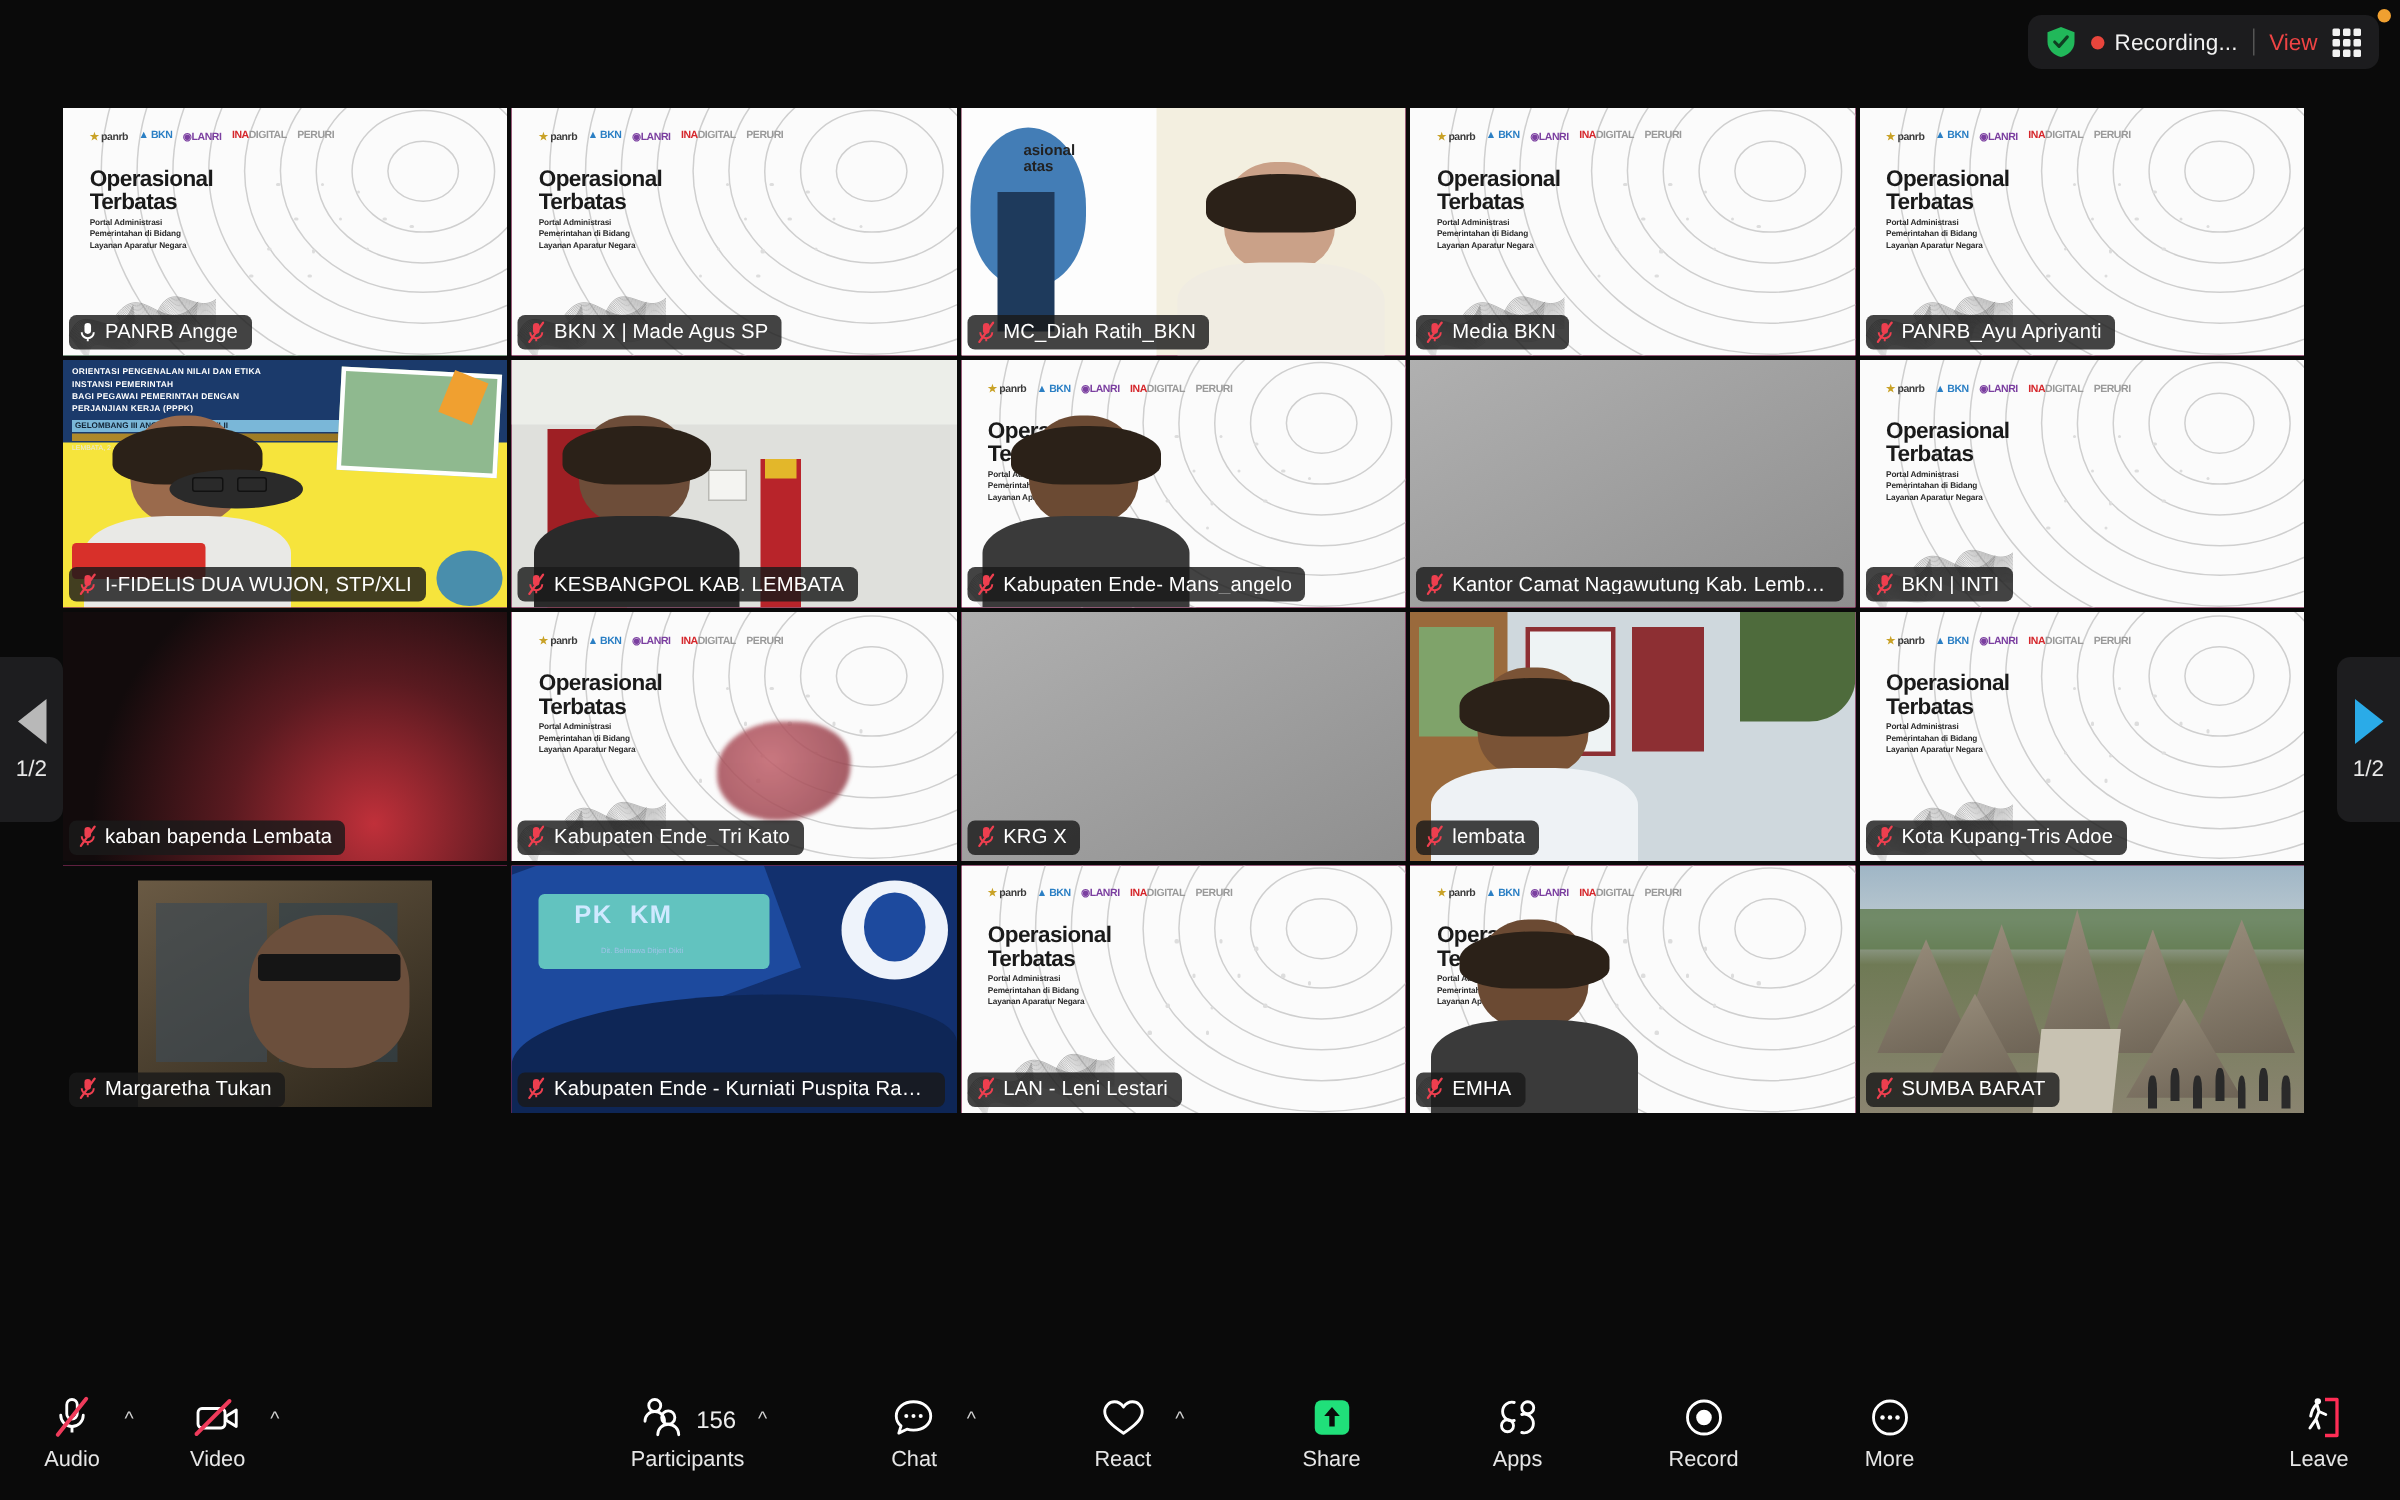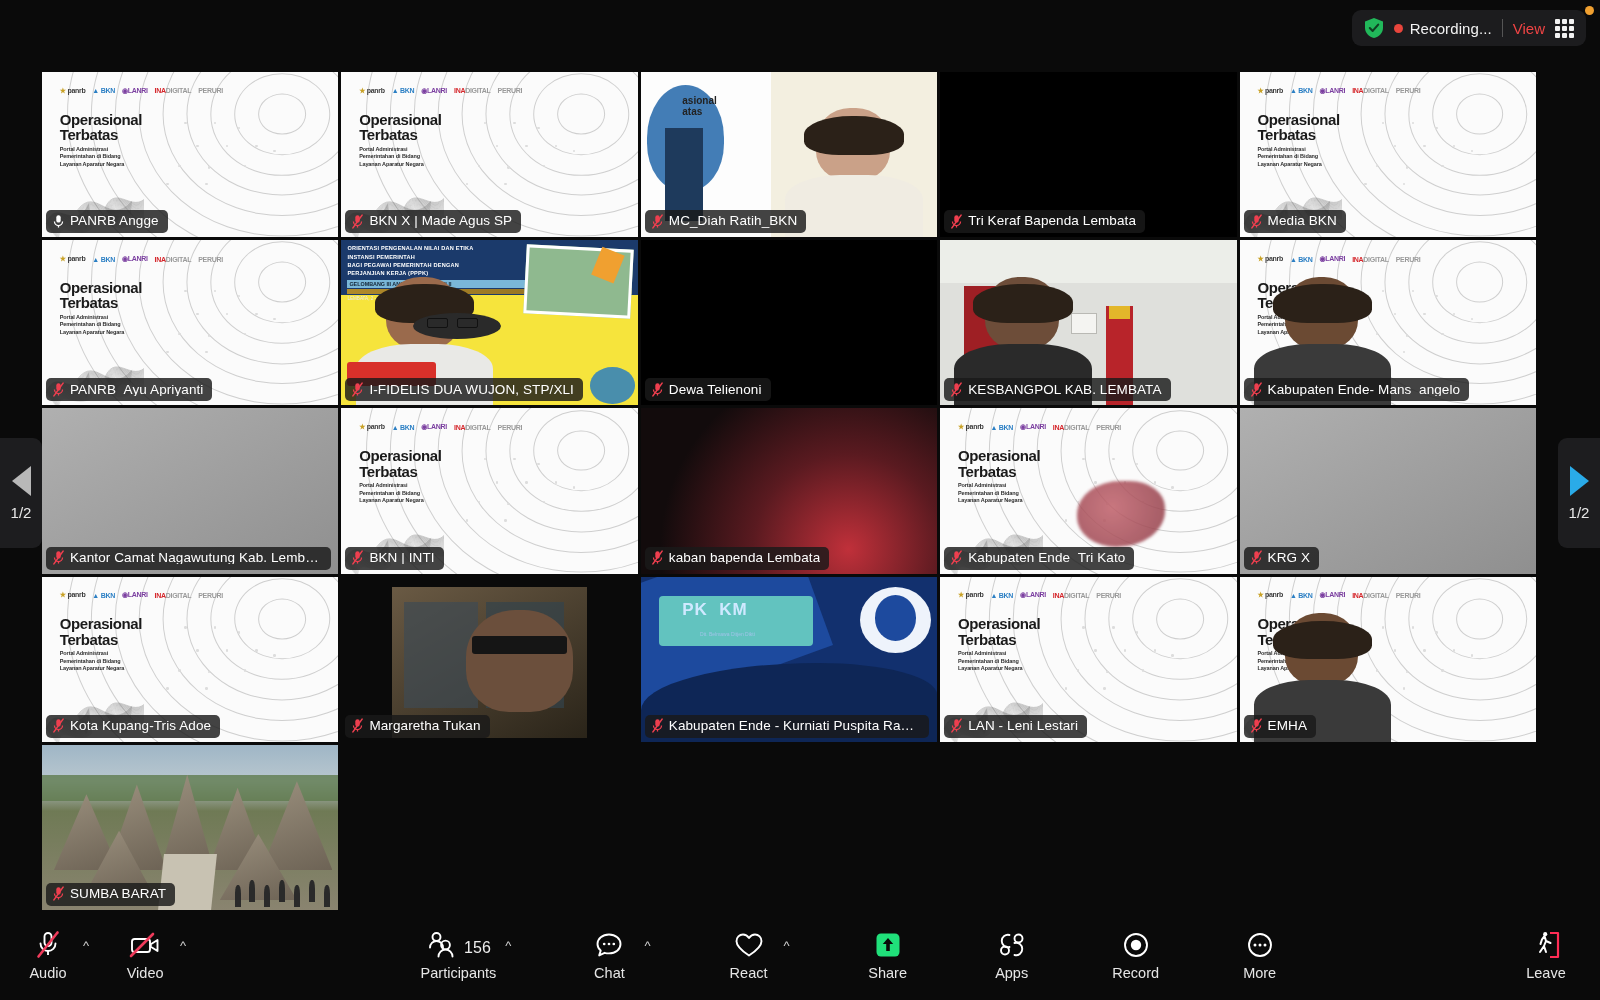--- a/index.html
+++ b/index.html
@@ -416,32 +416,20 @@
         <span class="micico"><svg viewBox="0 0 12 16" width="11" height="15">
             <rect x="3.6" y="1.2" width="4.8" height="8" rx="2.4" fill="#ee3f4f"></rect>
             <path d="M1.6 8 a4.4 4.4 0 0 0 8.8 0" fill="none" stroke="#ee3f4f" stroke-width="1.4"></path>
             <line x1="6" y1="12.4" x2="6" y2="14.6" stroke="#ee3f4f" stroke-width="1.4"></line>
             <line x1="1" y1="15" x2="11" y2="1" stroke="#ee3f4f" stroke-width="1.7" stroke-linecap="round"></line>
           </svg></span>
         <span class="nm">MC_Diah Ratih_BKN</span>
       </div>
     </div>
     <div class="tile">
-      <div style="position:absolute;inset:0;background:#000"></div>
-      <div class="namebar">
-        <span class="micico"><svg viewBox="0 0 12 16" width="11" height="15">
-            <rect x="3.6" y="1.2" width="4.8" height="8" rx="2.4" fill="#ee3f4f"></rect>
-            <path d="M1.6 8 a4.4 4.4 0 0 0 8.8 0" fill="none" stroke="#ee3f4f" stroke-width="1.4"></path>
-            <line x1="6" y1="12.4" x2="6" y2="14.6" stroke="#ee3f4f" stroke-width="1.4"></line>
-            <line x1="1" y1="15" x2="11" y2="1" stroke="#ee3f4f" stroke-width="1.7" stroke-linecap="round"></line>
-          </svg></span>
-        <span class="nm">Tri Keraf Bapenda Lembata</span>
-      </div>
-    </div>
-    <div class="tile">
       <div class="vbg">
         <div class="arcs">
           <span style="width:26%;height:26%"></span>
           <span style="width:52%;height:52%"></span>
           <span style="width:78%;height:78%"></span>
           <span style="width:104%;height:104%"></span>
           <span style="width:130%;height:130%"></span>
           <span style="width:156%;height:156%"></span>
           <span style="width:182%;height:182%"></span>
           <span style="width:208%;height:208%"></span>
@@ -710,32 +698,20 @@
         <span class="micico"><svg viewBox="0 0 12 16" width="11" height="15">
             <rect x="3.6" y="1.2" width="4.8" height="8" rx="2.4" fill="#ee3f4f"></rect>
             <path d="M1.6 8 a4.4 4.4 0 0 0 8.8 0" fill="none" stroke="#ee3f4f" stroke-width="1.4"></path>
             <line x1="6" y1="12.4" x2="6" y2="14.6" stroke="#ee3f4f" stroke-width="1.4"></line>
             <line x1="1" y1="15" x2="11" y2="1" stroke="#ee3f4f" stroke-width="1.7" stroke-linecap="round"></line>
           </svg></span>
         <span class="nm">I-FIDELIS DUA WUJON, STP/XLI</span>
       </div>
     </div>
     <div class="tile">
-      <div style="position:absolute;inset:0;background:#000"></div>
-      <div class="namebar">
-        <span class="micico"><svg viewBox="0 0 12 16" width="11" height="15">
-            <rect x="3.6" y="1.2" width="4.8" height="8" rx="2.4" fill="#ee3f4f"></rect>
-            <path d="M1.6 8 a4.4 4.4 0 0 0 8.8 0" fill="none" stroke="#ee3f4f" stroke-width="1.4"></path>
-            <line x1="6" y1="12.4" x2="6" y2="14.6" stroke="#ee3f4f" stroke-width="1.4"></line>
-            <line x1="1" y1="15" x2="11" y2="1" stroke="#ee3f4f" stroke-width="1.7" stroke-linecap="round"></line>
-          </svg></span>
-        <span class="nm">Dewa Telienoni</span>
-      </div>
-    </div>
-    <div class="tile">
       <div style="position:absolute;inset:0;background:#dfe0dc">
         <div style="position:absolute;left:0;top:0;width:100%;height:26%;background:#eceee9"></div>
         <div style="position:absolute;left:8%;top:28%;width:18%;height:72%;background:#9e1f24"></div>
         <div style="position:absolute;left:56%;top:40%;width:9%;height:60%;background:#b8242a"></div>
         <div style="position:absolute;left:57%;top:40%;width:7%;height:8%;background:#e3b72a"></div>
         <div style="position:absolute;left:44%;top:44%;width:9%;height:13%;border:1px solid #b9b9b4;background:#f4f4f1"></div>
         <div style="position:absolute;left:8%;bottom:0;width:40%;height:78%;">
           <div style="position:absolute;left:18%;top:0;width:62%;height:56%;background:#6d4d39;border-radius:46% 46% 40% 40%;"></div>
           <div style="position:absolute;left:8%;top:6%;width:84%;height:30%;background:#2b2118;border-radius:48% 48% 35% 35%;"></div>
           <div style="position:absolute;left:-8%;bottom:0;width:116%;height:48%;background:#2a2a2a;border-radius:40% 40% 0 0;"></div>
@@ -1159,20 +1135,43 @@
         <span class="micico"><svg viewBox="0 0 12 16" width="11" height="15">
             <rect x="3.6" y="1.2" width="4.8" height="8" rx="2.4" fill="#ee3f4f"></rect>
             <path d="M1.6 8 a4.4 4.4 0 0 0 8.8 0" fill="none" stroke="#ee3f4f" stroke-width="1.4"></path>
             <line x1="6" y1="12.4" x2="6" y2="14.6" stroke="#ee3f4f" stroke-width="1.4"></line>
             <line x1="1" y1="15" x2="11" y2="1" stroke="#ee3f4f" stroke-width="1.7" stroke-linecap="round"></line>
           </svg></span>
         <span class="nm">KRG X</span>
       </div>
     </div>
     <div class="tile">
+      <div style="position:absolute;inset:0;background:#cfd8dd">
+        <div style="position:absolute;left:0;top:0;width:22%;height:100%;background:#9a6a3c"></div>
+        <div style="position:absolute;left:2%;top:6%;width:17%;height:44%;background:#7fa36a"></div>
+        <div style="position:absolute;left:26%;top:6%;width:20%;height:52%;background:#eef3f4;border:3px solid #8d2f33"></div>
+        <div style="position:absolute;left:50%;top:6%;width:16%;height:50%;background:#8d2f33"></div>
+        <div style="position:absolute;right:0;top:0;width:26%;height:44%;background:#4e6b3c;border-radius:0 0 40% 0"></div>
+        <div style="position:absolute;left:8%;bottom:0;width:40%;height:78%;">
+          <div style="position:absolute;left:18%;top:0;width:62%;height:56%;background:#7a5336;border-radius:46% 46% 40% 40%;"></div>
+          <div style="position:absolute;left:8%;top:6%;width:84%;height:30%;background:#2b2118;border-radius:48% 48% 35% 35%;"></div>
+          <div style="position:absolute;left:-8%;bottom:0;width:116%;height:48%;background:#eef2f5;border-radius:40% 40% 0 0;"></div>
+        </div>
+      </div>
+      <div class="namebar">
+        <span class="micico"><svg viewBox="0 0 12 16" width="11" height="15">
+            <rect x="3.6" y="1.2" width="4.8" height="8" rx="2.4" fill="#ee3f4f"></rect>
+            <path d="M1.6 8 a4.4 4.4 0 0 0 8.8 0" fill="none" stroke="#ee3f4f" stroke-width="1.4"></path>
+            <line x1="6" y1="12.4" x2="6" y2="14.6" stroke="#ee3f4f" stroke-width="1.4"></line>
+            <line x1="1" y1="15" x2="11" y2="1" stroke="#ee3f4f" stroke-width="1.7" stroke-linecap="round"></line>
+          </svg></span>
+        <span class="nm">lembata</span>
+      </div>
+    </div>
+    <div class="tile">
       <div class="vbg">
         <div class="arcs">
           <span style="width:26%;height:26%"></span>
           <span style="width:52%;height:52%"></span>
           <span style="width:78%;height:78%"></span>
           <span style="width:104%;height:104%"></span>
           <span style="width:130%;height:130%"></span>
           <span style="width:156%;height:156%"></span>
           <span style="width:182%;height:182%"></span>
           <span style="width:208%;height:208%"></span>

